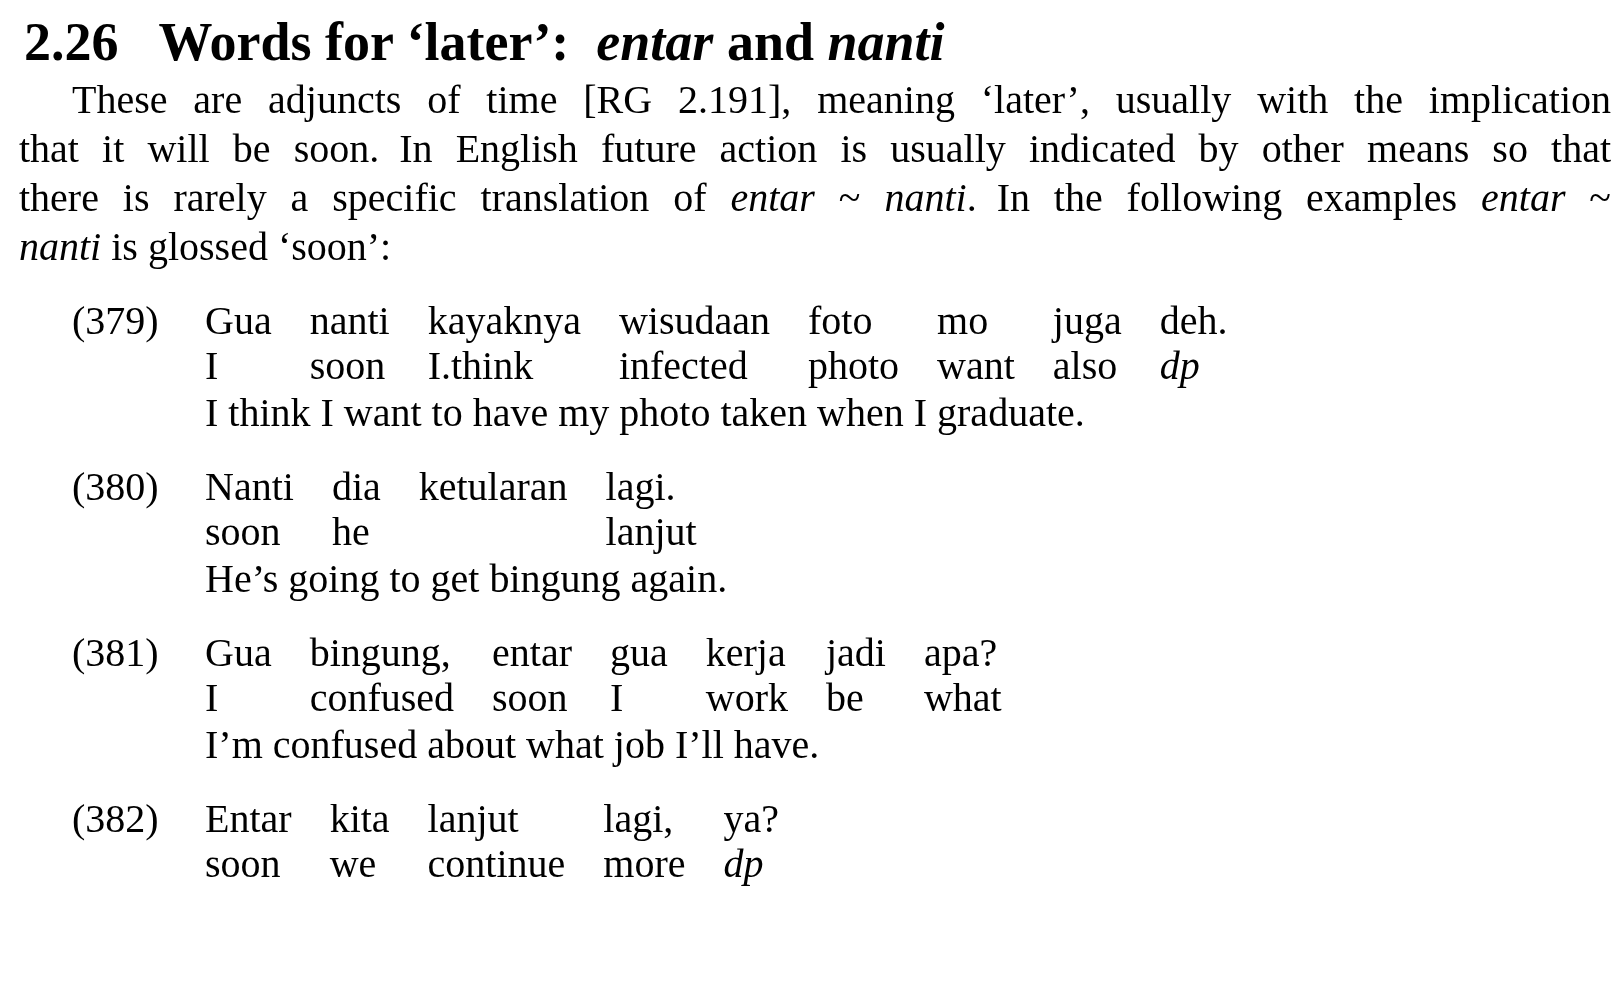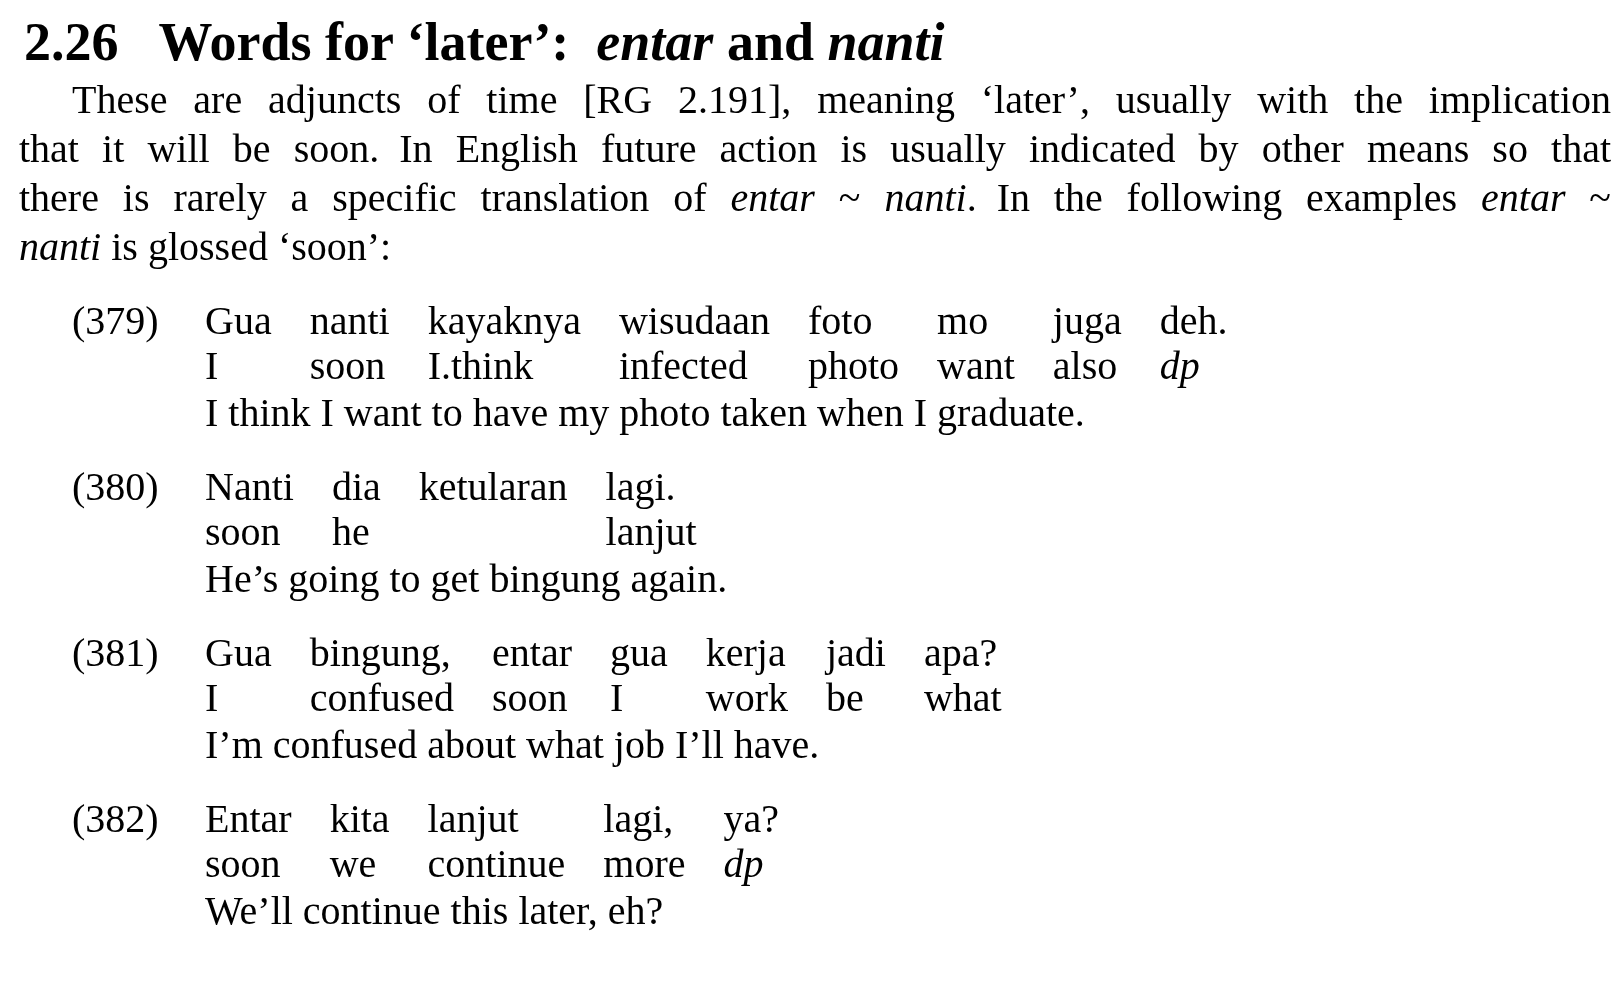--- a/index.html
+++ b/index.html
@@ -202,17 +202,16 @@
             </div>
             <div class="wcol">
               <div class="src">lagi,</div>
               <div class="gls">more</div>
             </div>
             <div class="wcol">
               <div class="src">ya?</div>
               <div class="gls it">dp</div>
             </div>
           </div>
-          <div class="free">We’ll continue this later, eh?</div>
         </div>
       </div>
     </section>
 </main>
 
 </body></html>

